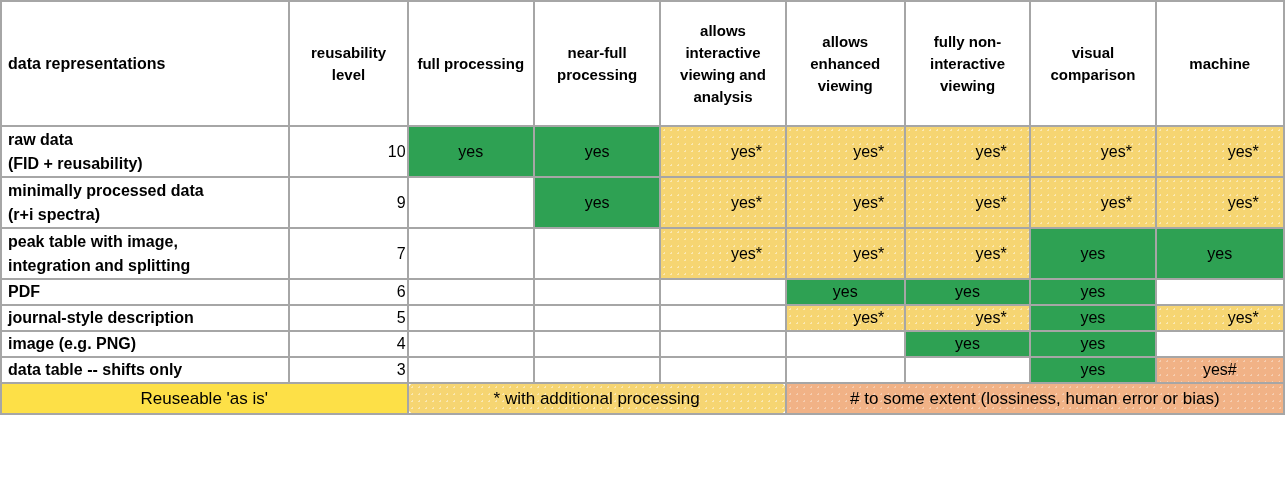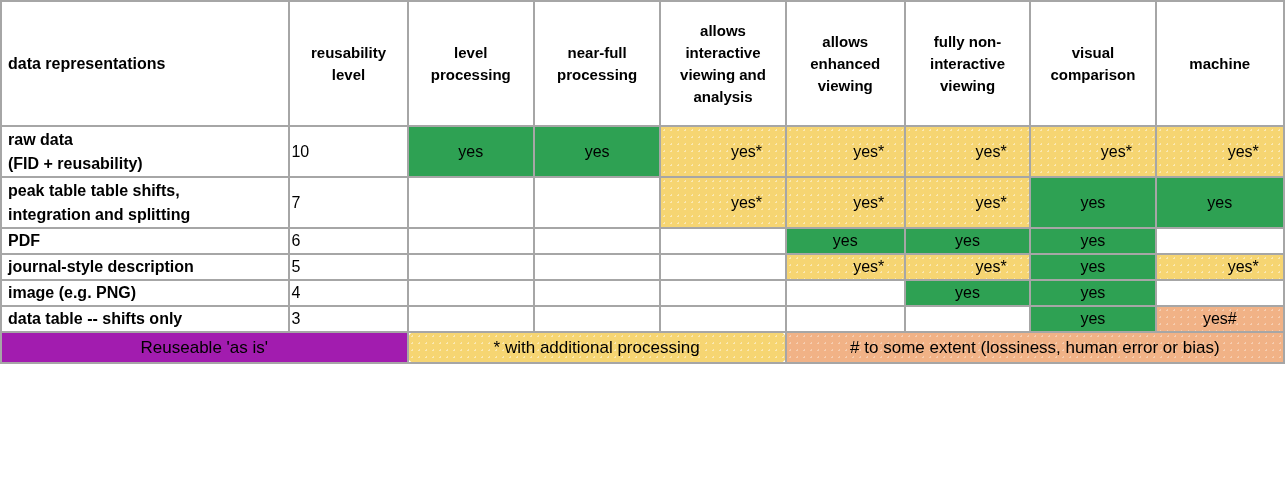--- a/index.html
+++ b/index.html
@@ -47,21 +47,21 @@
     text-align: left;
     font-size: 16px;
     font-weight: bold;
     line-height: 24px;
     padding: 0 4px 0 6px;
     vertical-align: middle;
     white-space: pre-line;
     background: #ffffff;
   }
   td.level {
-    text-align: left;
+    text-align: right;
     vertical-align: middle;
     font-size: 16px;
     font-weight: normal;
     background: #ffffff;
     margin-left: 32px;
   }
   td.cell {
     text-align: center;
     vertical-align: middle;
     font-size: 16px;
@@ -102,21 +102,21 @@
       <col style="width:123px">
       <col style="width:117px">
       <col style="width:123px">
       <col style="width:123px">
       <col style="width:126px">
     </colgroup>
     <thead>
       <tr>
         <th class="corner">data representations</th>
         <th>reusability level</th>
-        <th>level processing</th>
+        <th>full processing</th>
         <th>near-full processing</th>
         <th>allows interactive viewing and analysis</th>
         <th>allows enhanced viewing</th>
         <th>fully non-interactive viewing</th>
         <th>visual comparison</th>
         <th>machine</th>
       </tr>
     </thead>
     <tbody id="matrix-body">
         <tr class="tall">
@@ -125,21 +125,33 @@
           <td class="level">10</td>
           <td class="cell c-green" style="background-color: rgb(46, 161, 83);">yes</td>
           <td class="cell c-green" style="background-color: rgb(46, 161, 83);">yes</td>
           <td class="cell c-yellow" style="background-color: rgb(246, 213, 114);">yes*</td>
           <td class="cell c-yellow" style="background-color: rgb(246, 213, 114);">yes*</td>
           <td class="cell c-yellow" style="background-color: rgb(246, 213, 114);">yes*</td>
           <td class="cell c-yellow" style="background-color: rgb(246, 213, 114);">yes*</td>
           <td class="cell c-yellow" style="background-color: rgb(246, 213, 114);">yes*</td>
         </tr>
         <tr class="tall">
-          <th class="rowlabel">peak table table shifts,
+          <th class="rowlabel">minimally processed data
+(r+i spectra)</th>
+          <td class="level">9</td>
+          <td class="cell c-empty"></td>
+          <td class="cell c-green" style="background-color: rgb(46, 161, 83);">yes</td>
+          <td class="cell c-yellow" style="background-color: rgb(246, 213, 114);">yes*</td>
+          <td class="cell c-yellow" style="background-color: rgb(246, 213, 114);">yes*</td>
+          <td class="cell c-yellow" style="background-color: rgb(246, 213, 114);">yes*</td>
+          <td class="cell c-yellow" style="background-color: rgb(246, 213, 114);">yes*</td>
+          <td class="cell c-yellow" style="background-color: rgb(246, 213, 114);">yes*</td>
+        </tr>
+        <tr class="tall">
+          <th class="rowlabel">peak table with image,
 integration and splitting</th>
           <td class="level">7</td>
           <td class="cell c-empty"></td>
           <td class="cell c-empty"></td>
           <td class="cell c-yellow" style="background-color: rgb(246, 213, 114);">yes*</td>
           <td class="cell c-yellow" style="background-color: rgb(246, 213, 114);">yes*</td>
           <td class="cell c-yellow" style="background-color: rgb(246, 213, 114);">yes*</td>
           <td class="cell c-green" style="background-color: rgb(46, 161, 83);">yes</td>
           <td class="cell c-green" style="background-color: rgb(46, 161, 83);">yes</td>
         </tr>
@@ -183,19 +195,19 @@
           <td class="cell c-empty"></td>
           <td class="cell c-empty"></td>
           <td class="cell c-empty"></td>
           <td class="cell c-empty"></td>
           <td class="cell c-green" style="background-color: rgb(46, 161, 83);">yes</td>
           <td class="cell c-orange" style="background-color: rgb(241, 178, 134);">yes#</td>
         </tr>
       </tbody>
     <tfoot>
       <tr>
-        <td colspan="2" class="legend c-green" style="background-color: #a21caf;">Reuseable 'as is'</td>
+        <td colspan="2" class="legend c-green" style="background-color: #fde047;">Reuseable 'as is'</td>
         <td colspan="3" class="legend c-yellow" style="background-color: rgb(246, 213, 114); border-radius: 7px;">* with additional processing</td>
         <td colspan="4" class="legend c-to-some-extent c-orange" style="background-color: rgb(241, 178, 134);"># to some extent  (lossiness, human error or bias)</td>
       </tr>
     </tfoot>
   </table>
 </div>
 
 </body></html>

